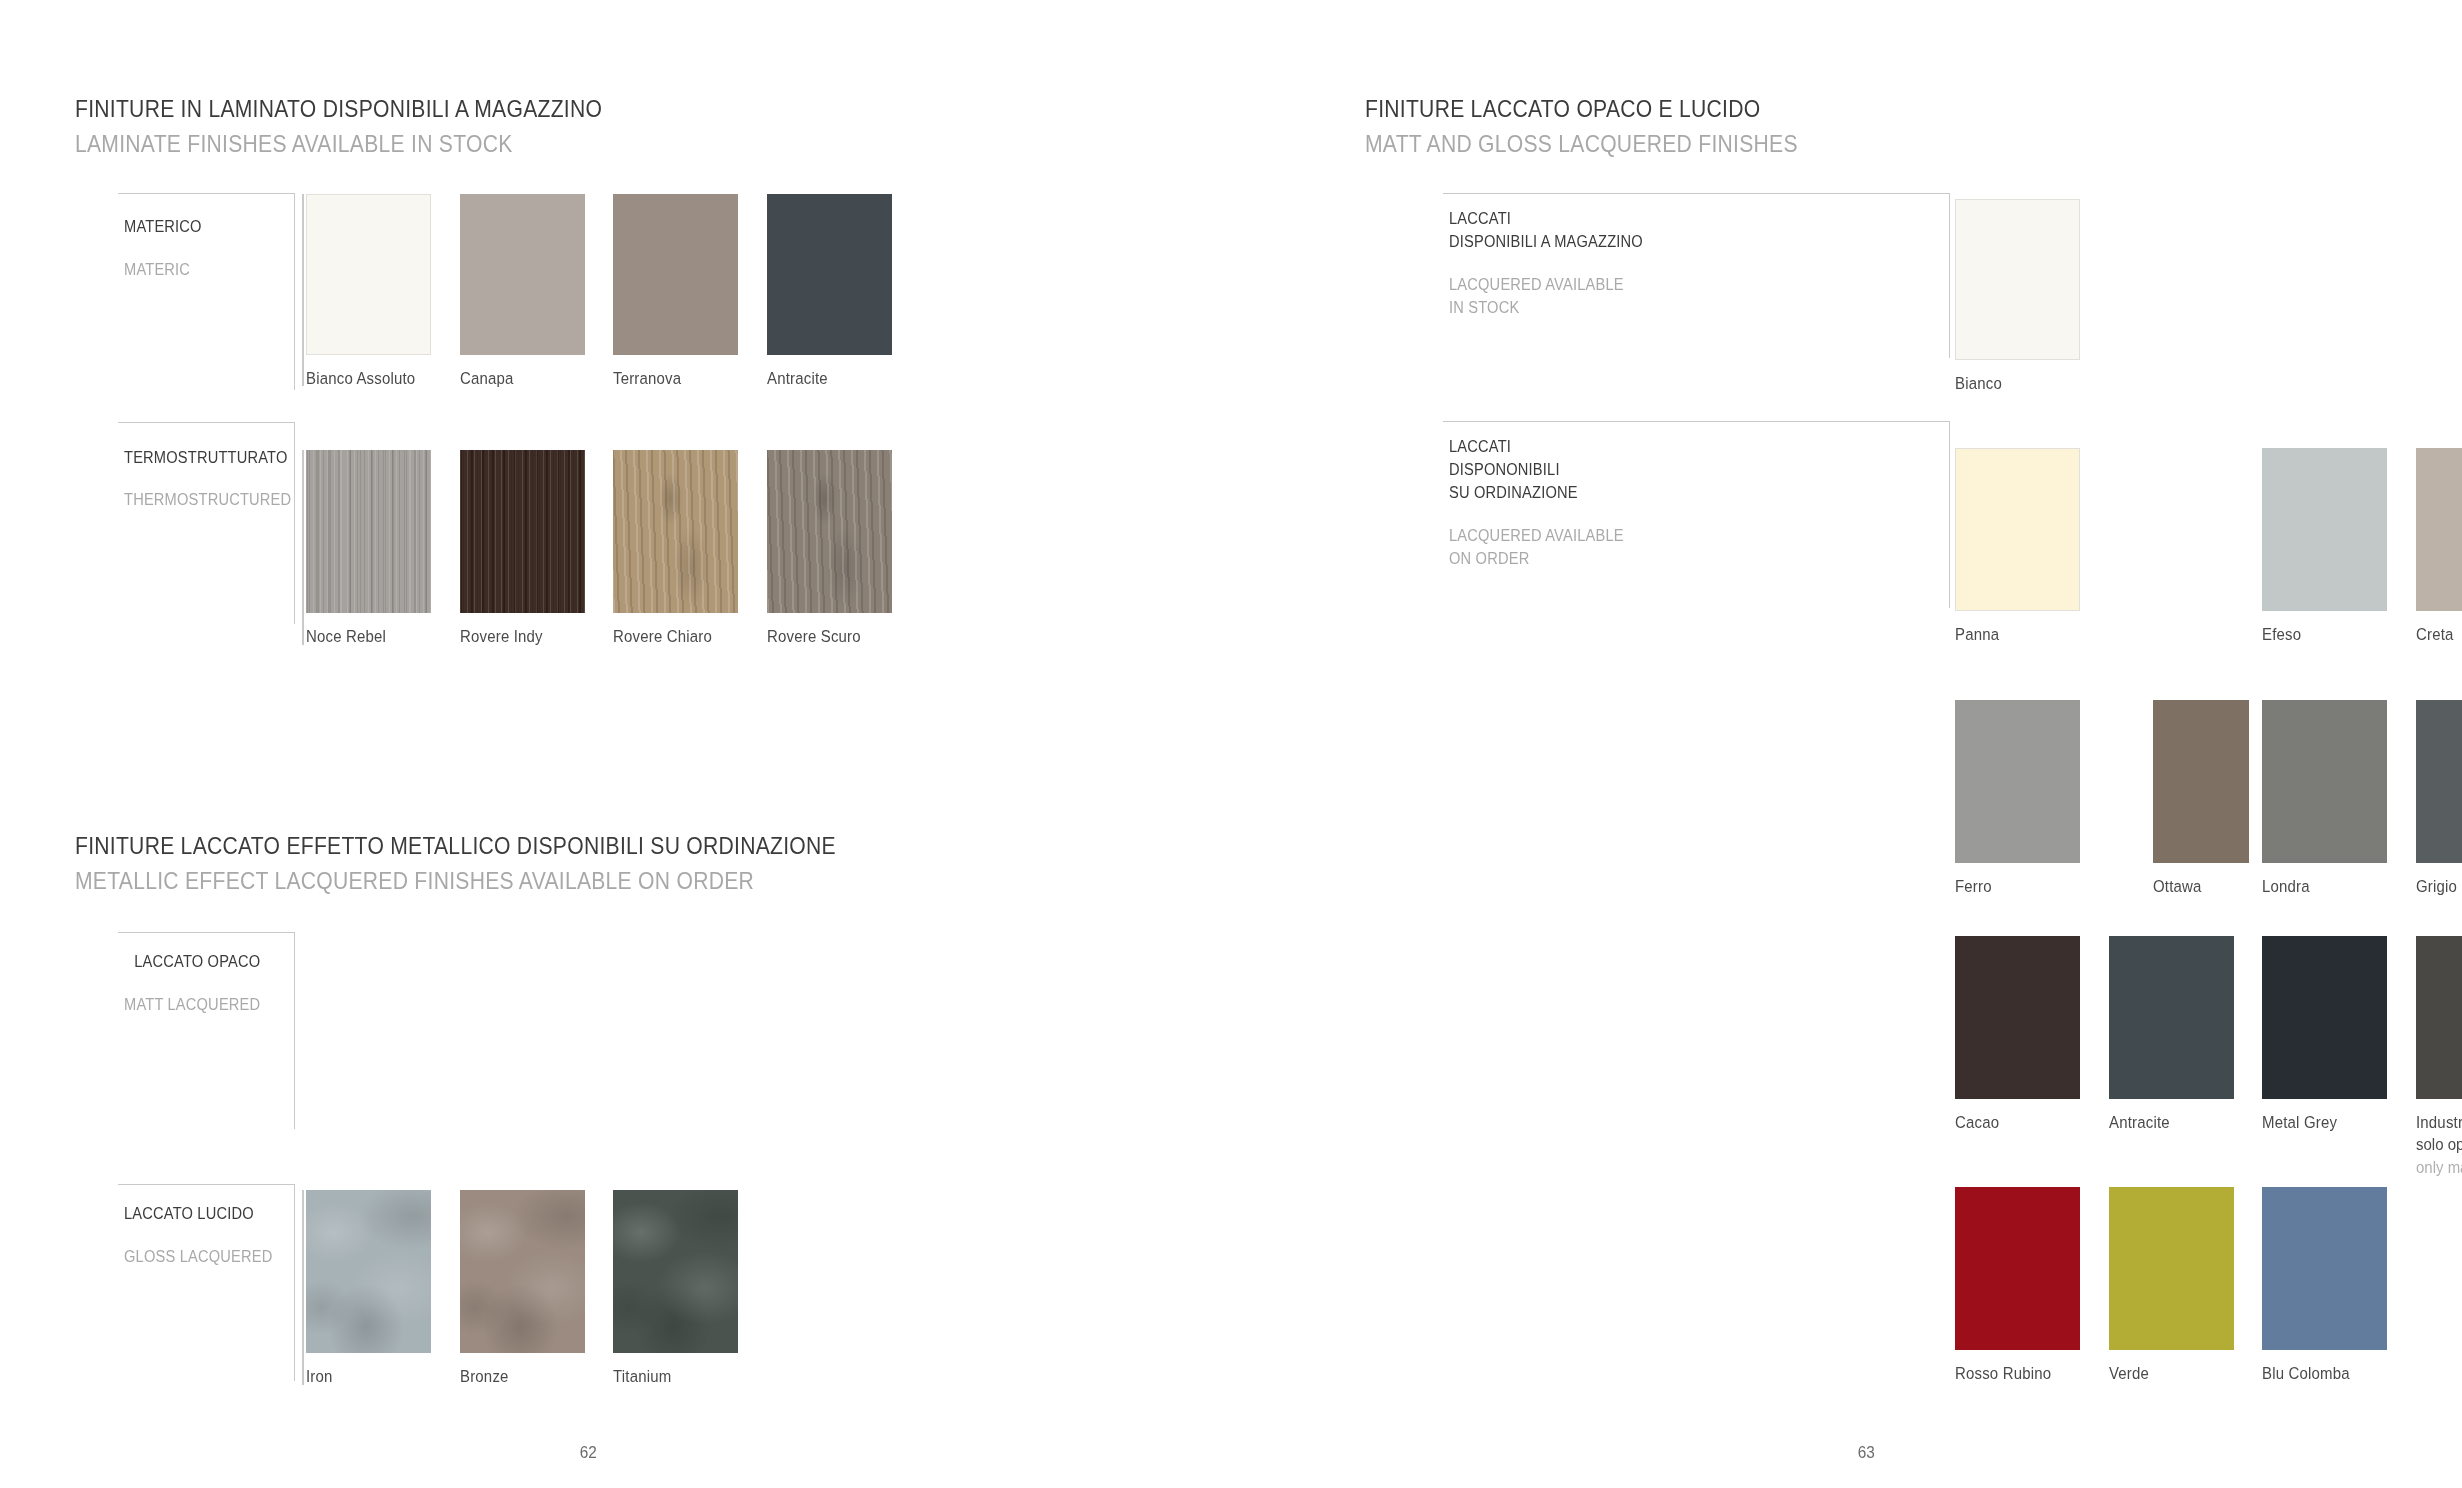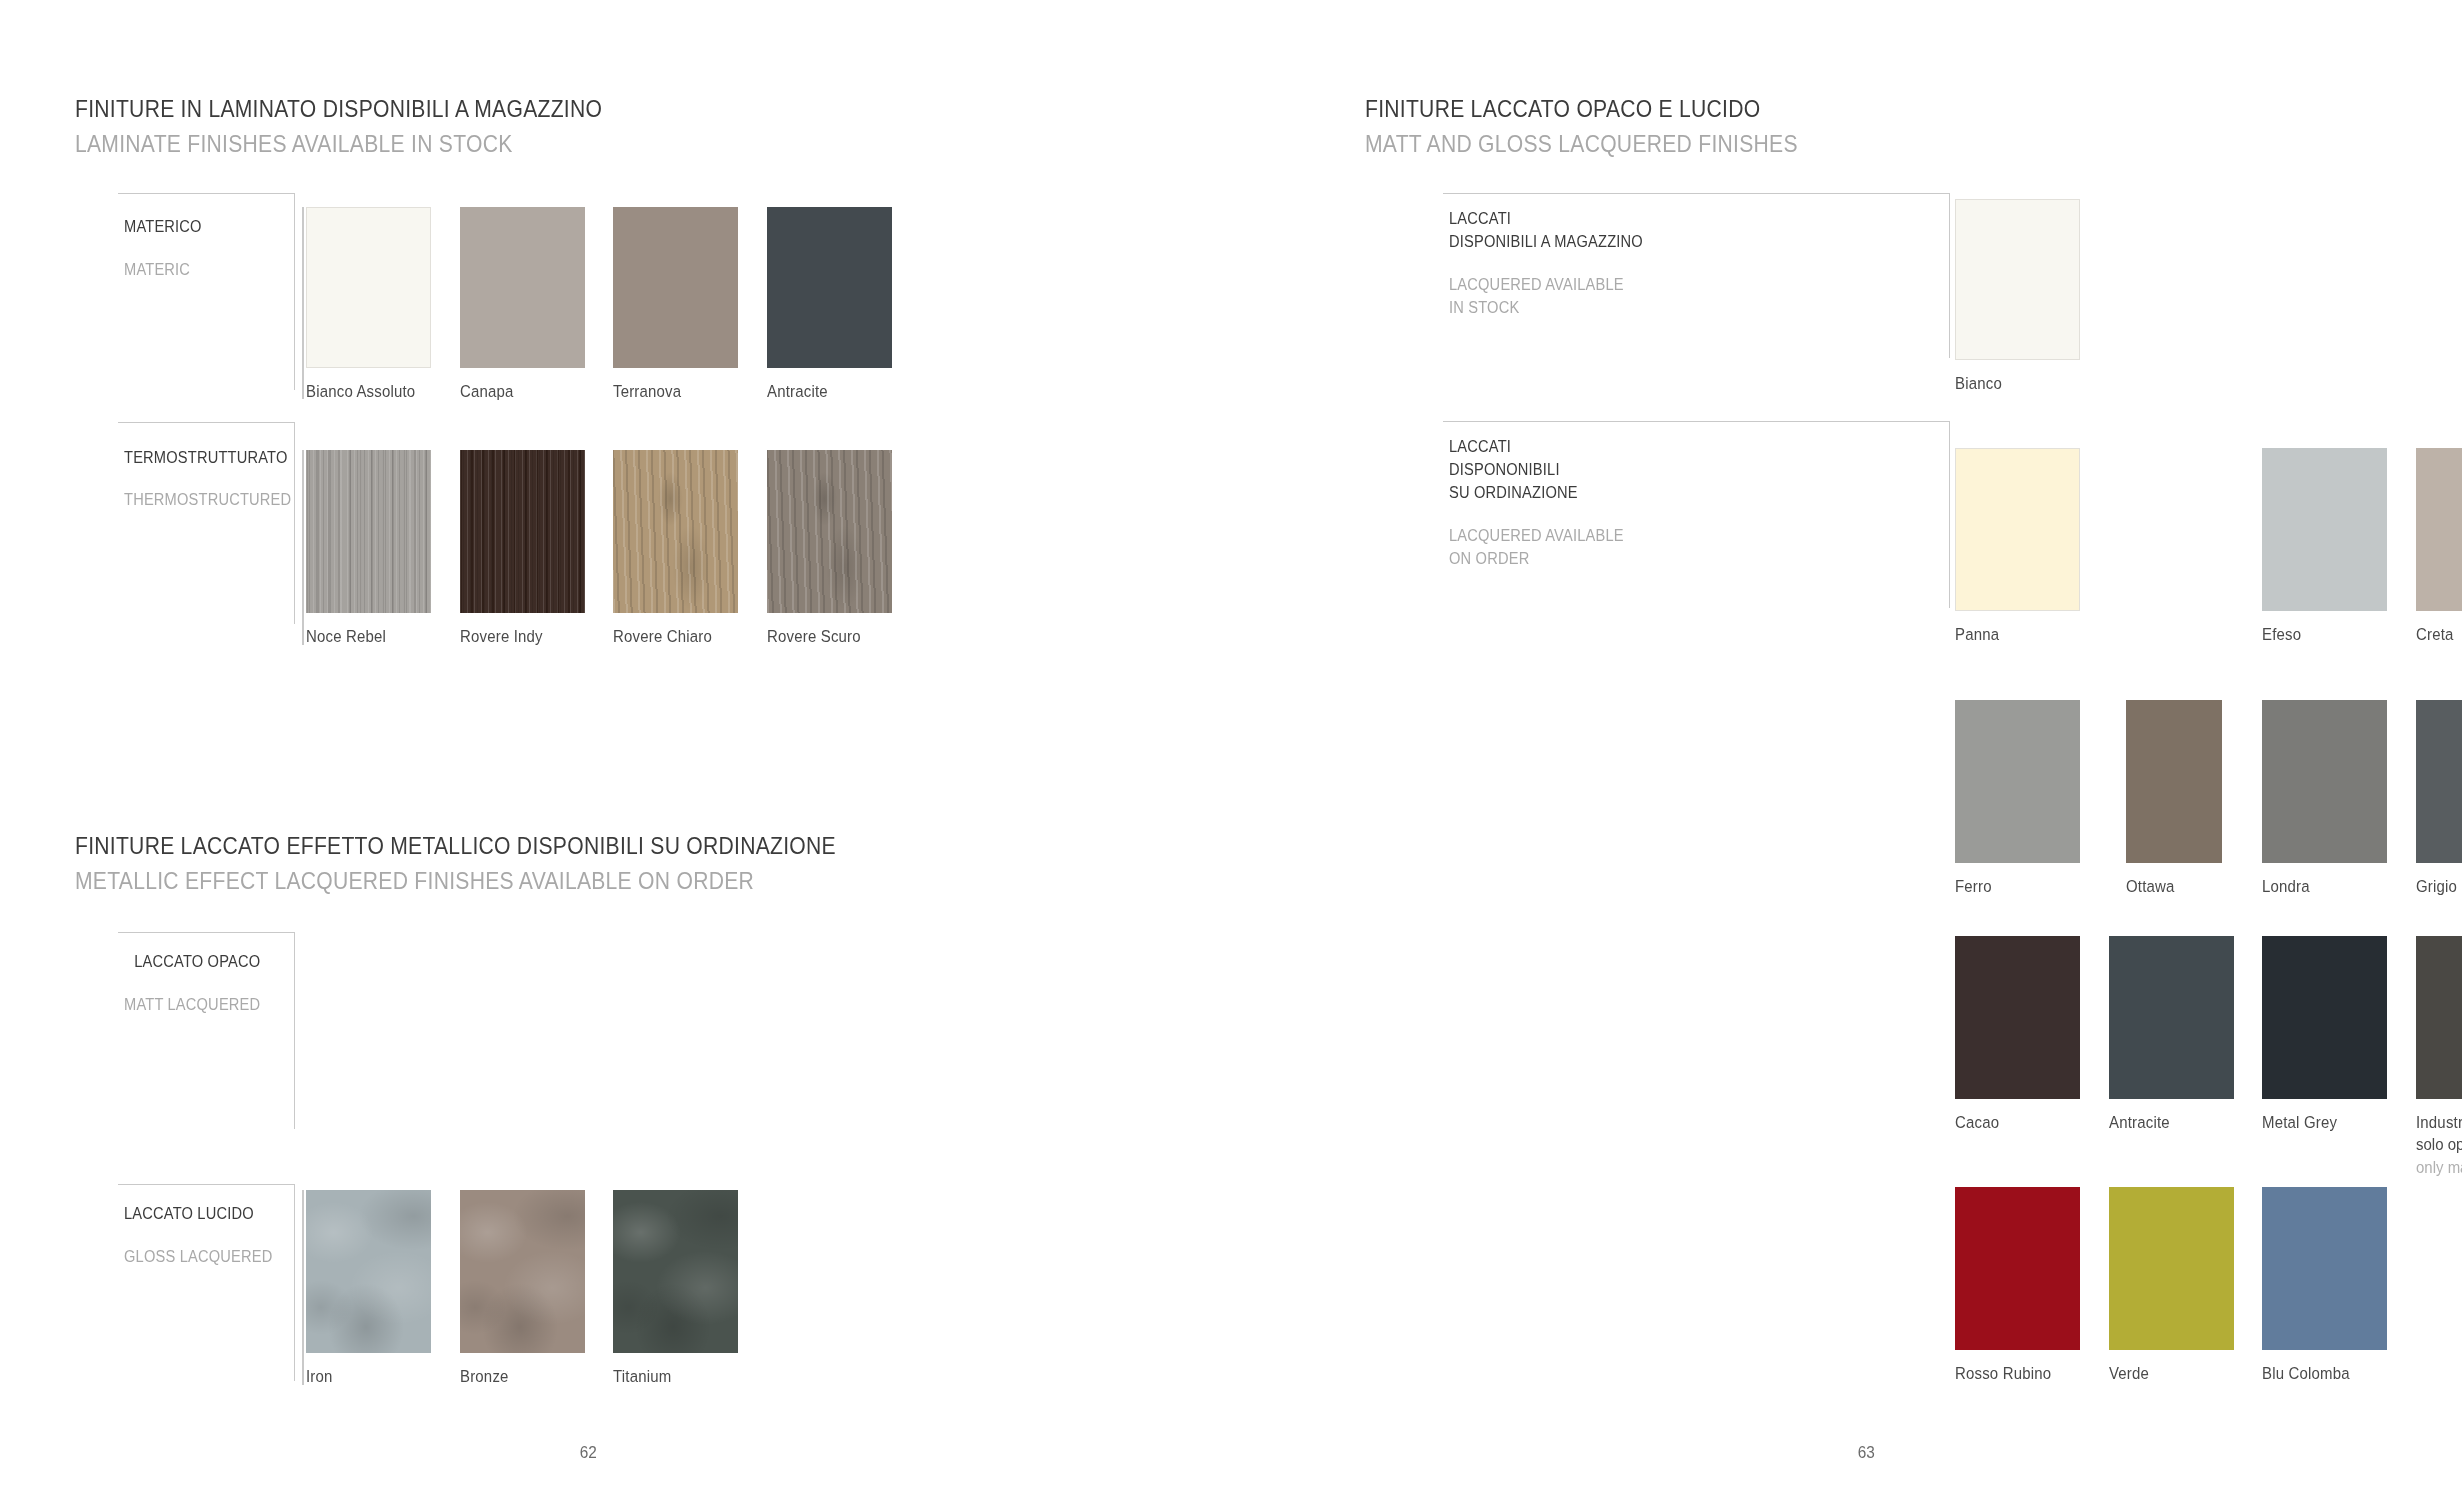--- a/index.html
+++ b/index.html
@@ -124,21 +124,21 @@
     </div>
 
     <div class="group" style="left:118px; top:193px; width:177px; height:197px;">
       <div class="bracket" style="width:177px; height:197px;"></div>
       <div class="cat-label" style="left:5.9px; top:21.7px;">
         <div class="cat-it">MATERICO</div>
         <div class="cat-en">MATERIC</div>
       </div>
     </div>
 
-    <div class="row" style="left:306px; top:207px; width:630px; height:227px;">
+    <div class="row" style="left:306px; top:194px; width:630px; height:227px;">
       <div class="row-rule" style="height:192px; left:-3.9px;"></div>
 
       <div class="cell" style="left:0px; width:125px;">
         <div class="chip bordered" style="height:161px; background:#f8f7f1;"></div>
         <div class="chip-name">Bianco Assoluto</div>
       </div>
       <div class="cell" style="left:154px; width:125px;">
         <div class="chip" style="height:161px; background:#b0a8a1;"></div>
         <div class="chip-name">Canapa</div>
       </div>
@@ -272,21 +272,21 @@
         <div class="chip-name">Creta</div>
       </div>
 
     </div>
 
     <div class="row" style="left:655px; top:700px; width:493px; height:217px;">
       <div class="cell" style="left:0px; width:125px;">
         <div class="chip" style="height:163px; background:#9a9b98;"></div>
         <div class="chip-name">Ferro</div>
       </div>
-      <div class="cell" style="left:142px; width:125px;padding-left:29px;">
+      <div class="cell" style="left:169px; width:125px;padding-left:29px;">
         <div class="chip" style="height:163px; background:#7e7164;"></div>
         <div class="chip-name">Ottawa</div>
       </div>
       <div class="cell" style="left:307px; width:125px;">
         <div class="chip" style="height:163px; background:#7b7b78;"></div>
         <div class="chip-name">Londra</div>
       </div>
       <div class="cell" style="left:461px; width:125px;">
         <div class="chip" style="height:163px; background:#585d60;"></div>
         <div class="chip-name">Grigio Monsoon</div>

